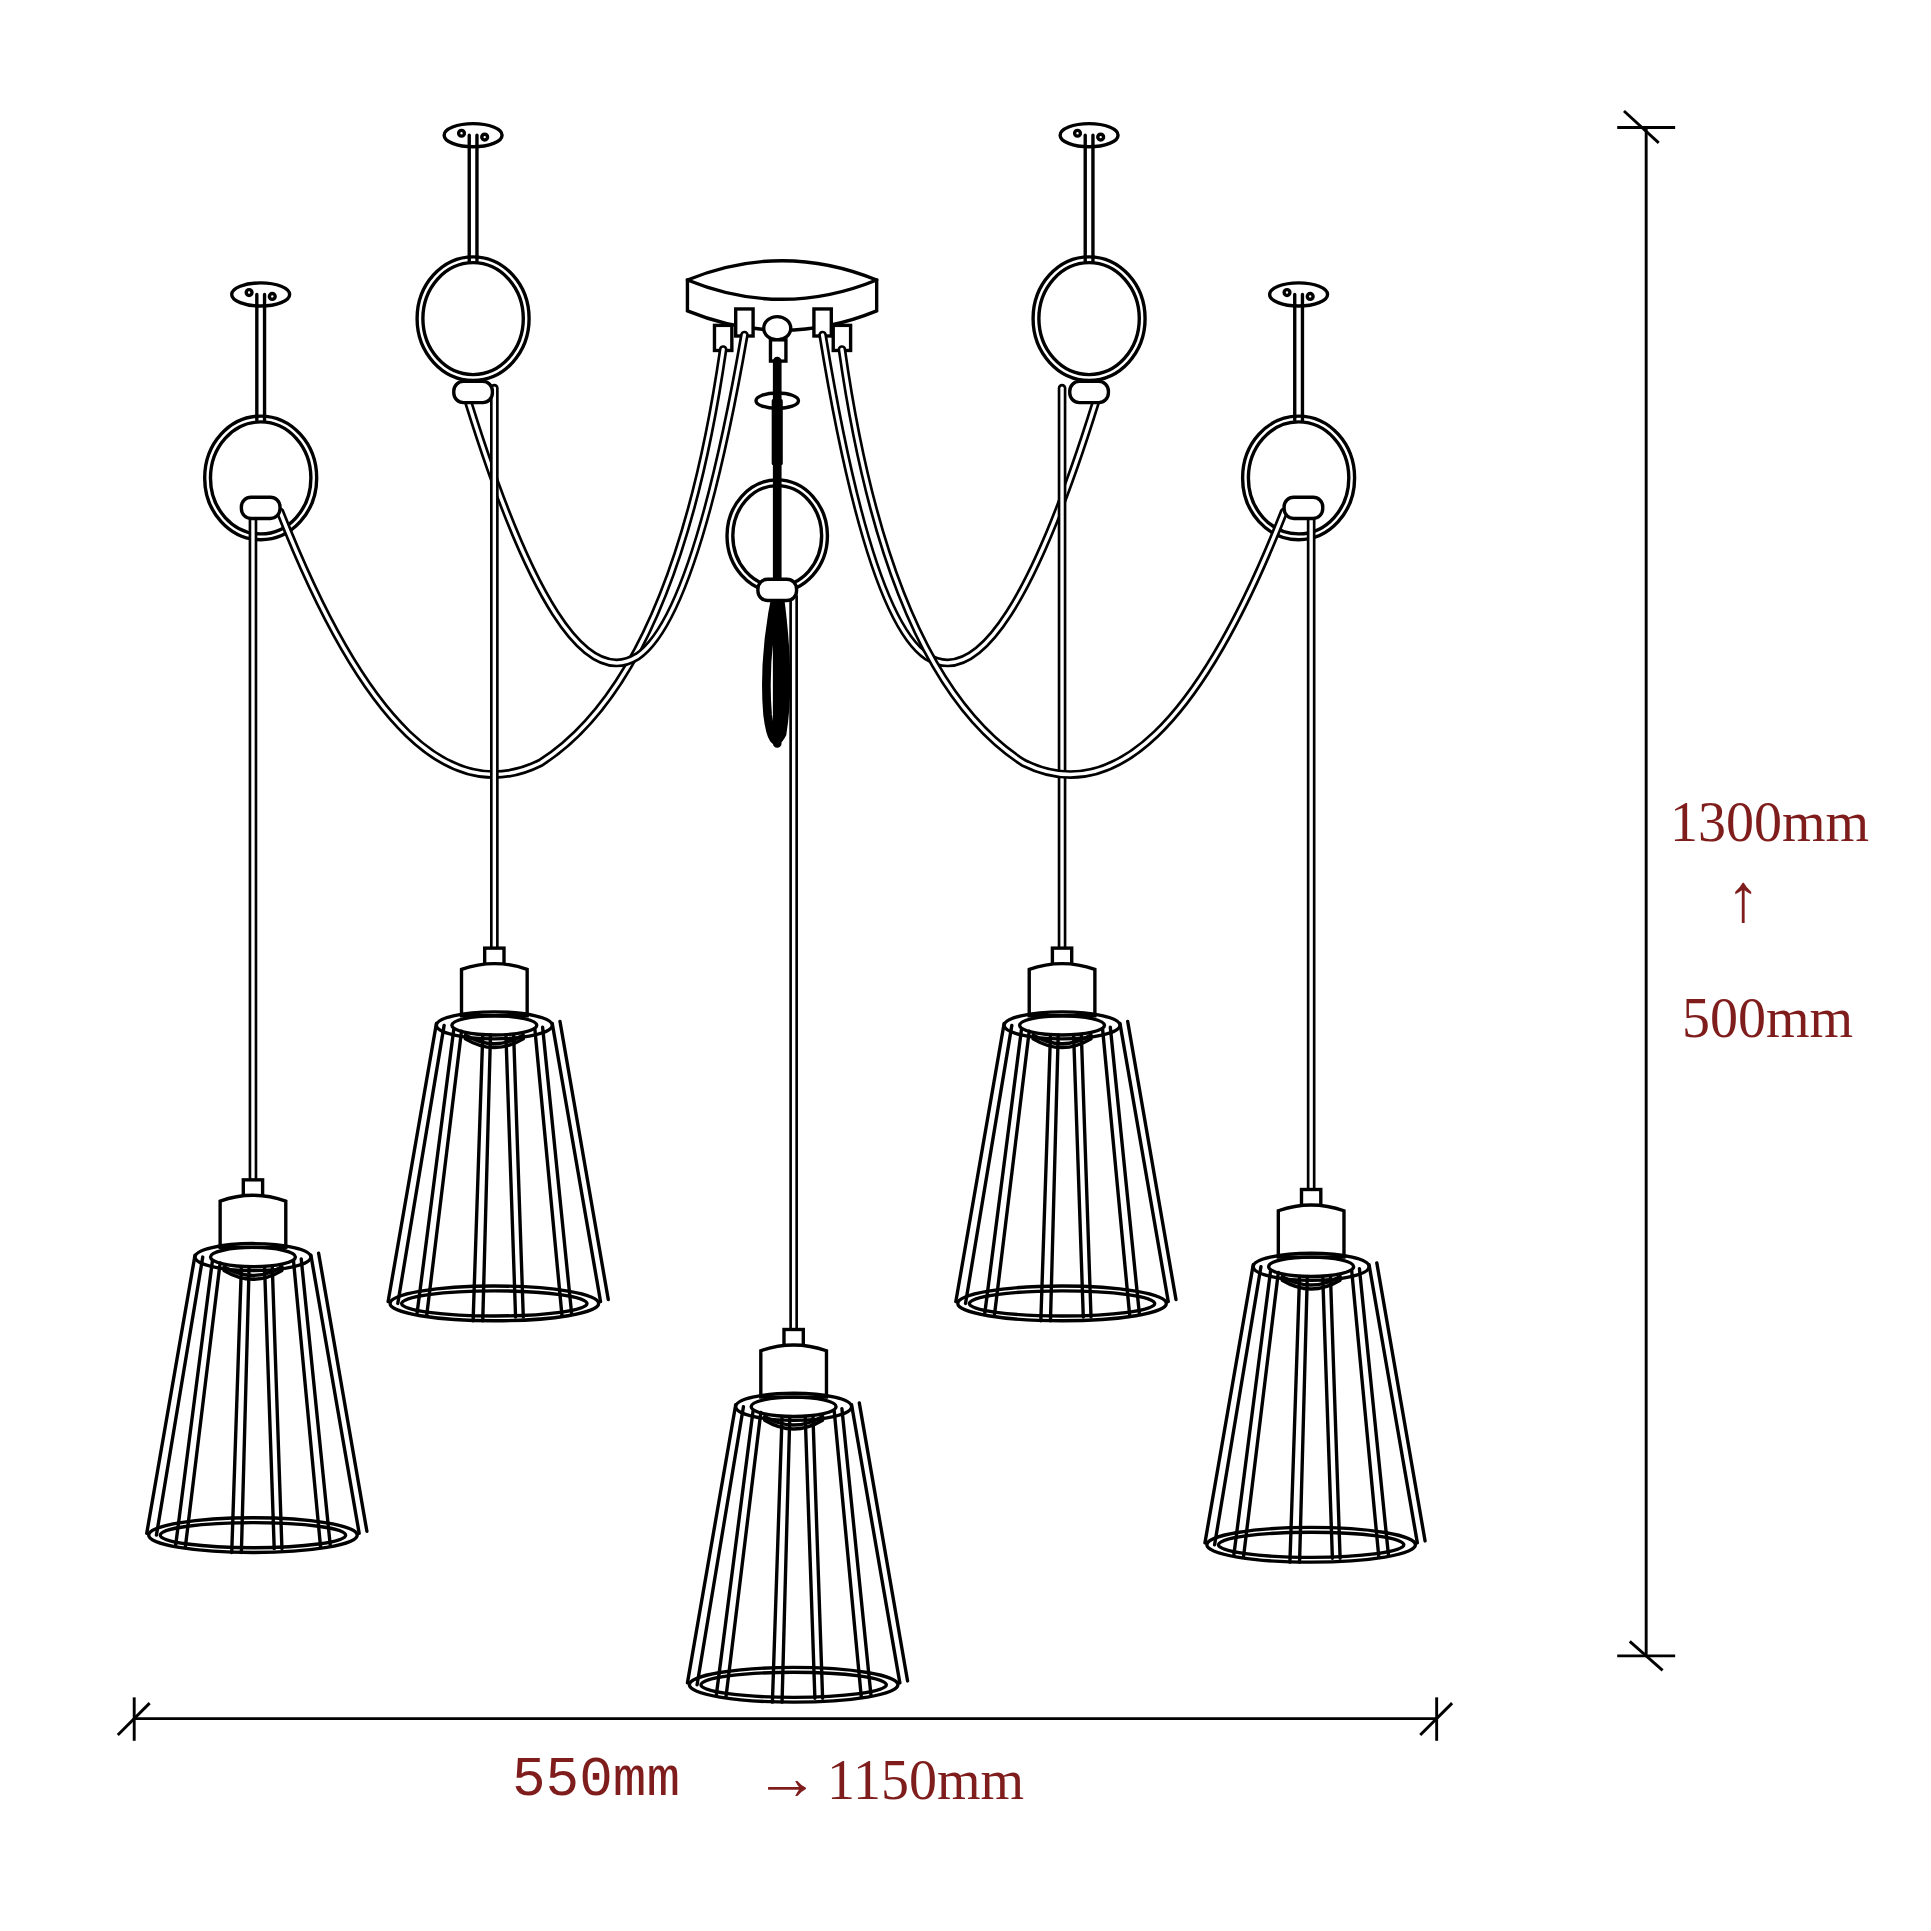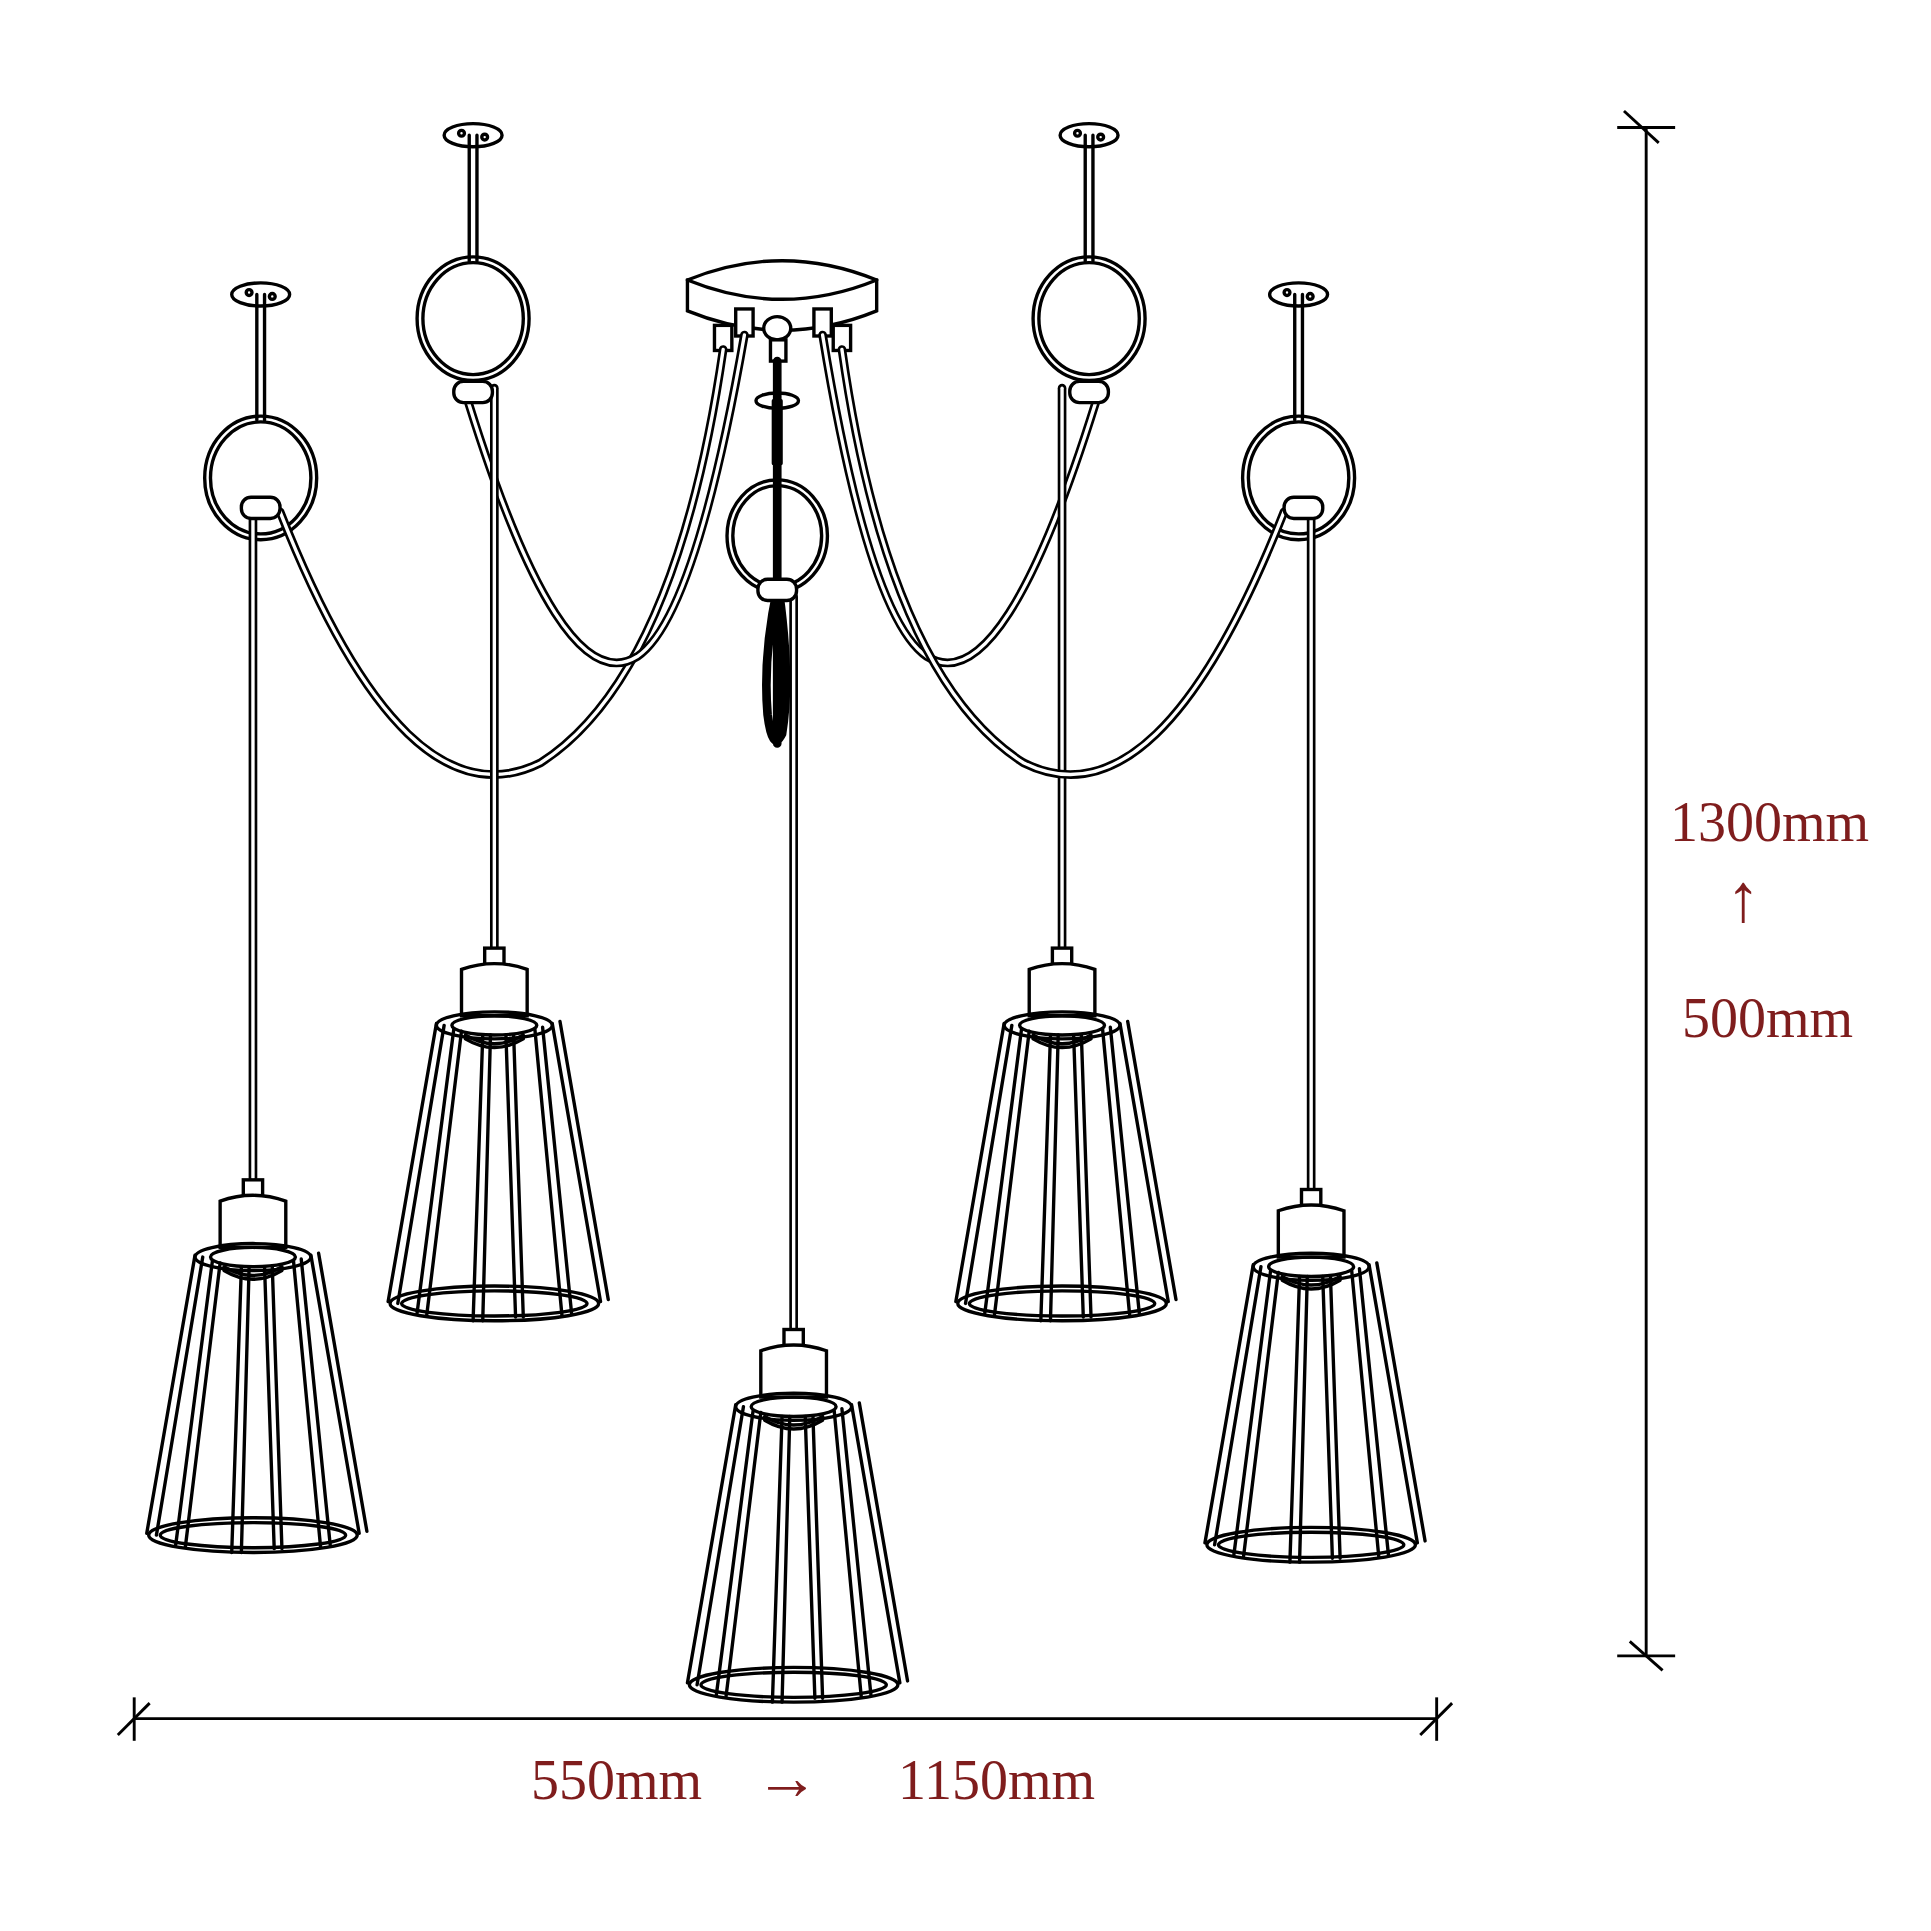--- a/index.html
+++ b/index.html
@@ -147,16 +147,16 @@
     <line class="dim" x1="122" y1="1797" x2="155" y2="1764"></line>
     <line class="dim" x1="1488" y1="1758" x2="1488" y2="1803"></line>
     <line class="dim" x1="1471" y1="1797" x2="1504" y2="1764"></line>
   </g>
 </svg>
 
 <div class="lbl" style="left:1670px; top:794px;">1300mm</div>
 <div class="lbl" style="left:1726px; top:864px; font-size:68px; font-weight:bold;">↑</div>
 <div class="lbl" style="left:1682px; top:990px;">500mm</div>
 
-<div class="lbl" style="left:531px; top:1752px;">550mm</div>
+<div class="lbl" style="left:512px; top:1752px;font-family:Liberation Mono, monospace;">550mm</div>
 <div class="lbl" style="left:755px; top:1746px; font-size:64px; font-weight:bold;">→</div>
-<div class="lbl" style="left:898px; top:1752px;">1150mm</div>
+<div class="lbl" style="left:827px; top:1752px;">1150mm</div>
 
 
 </body></html>

